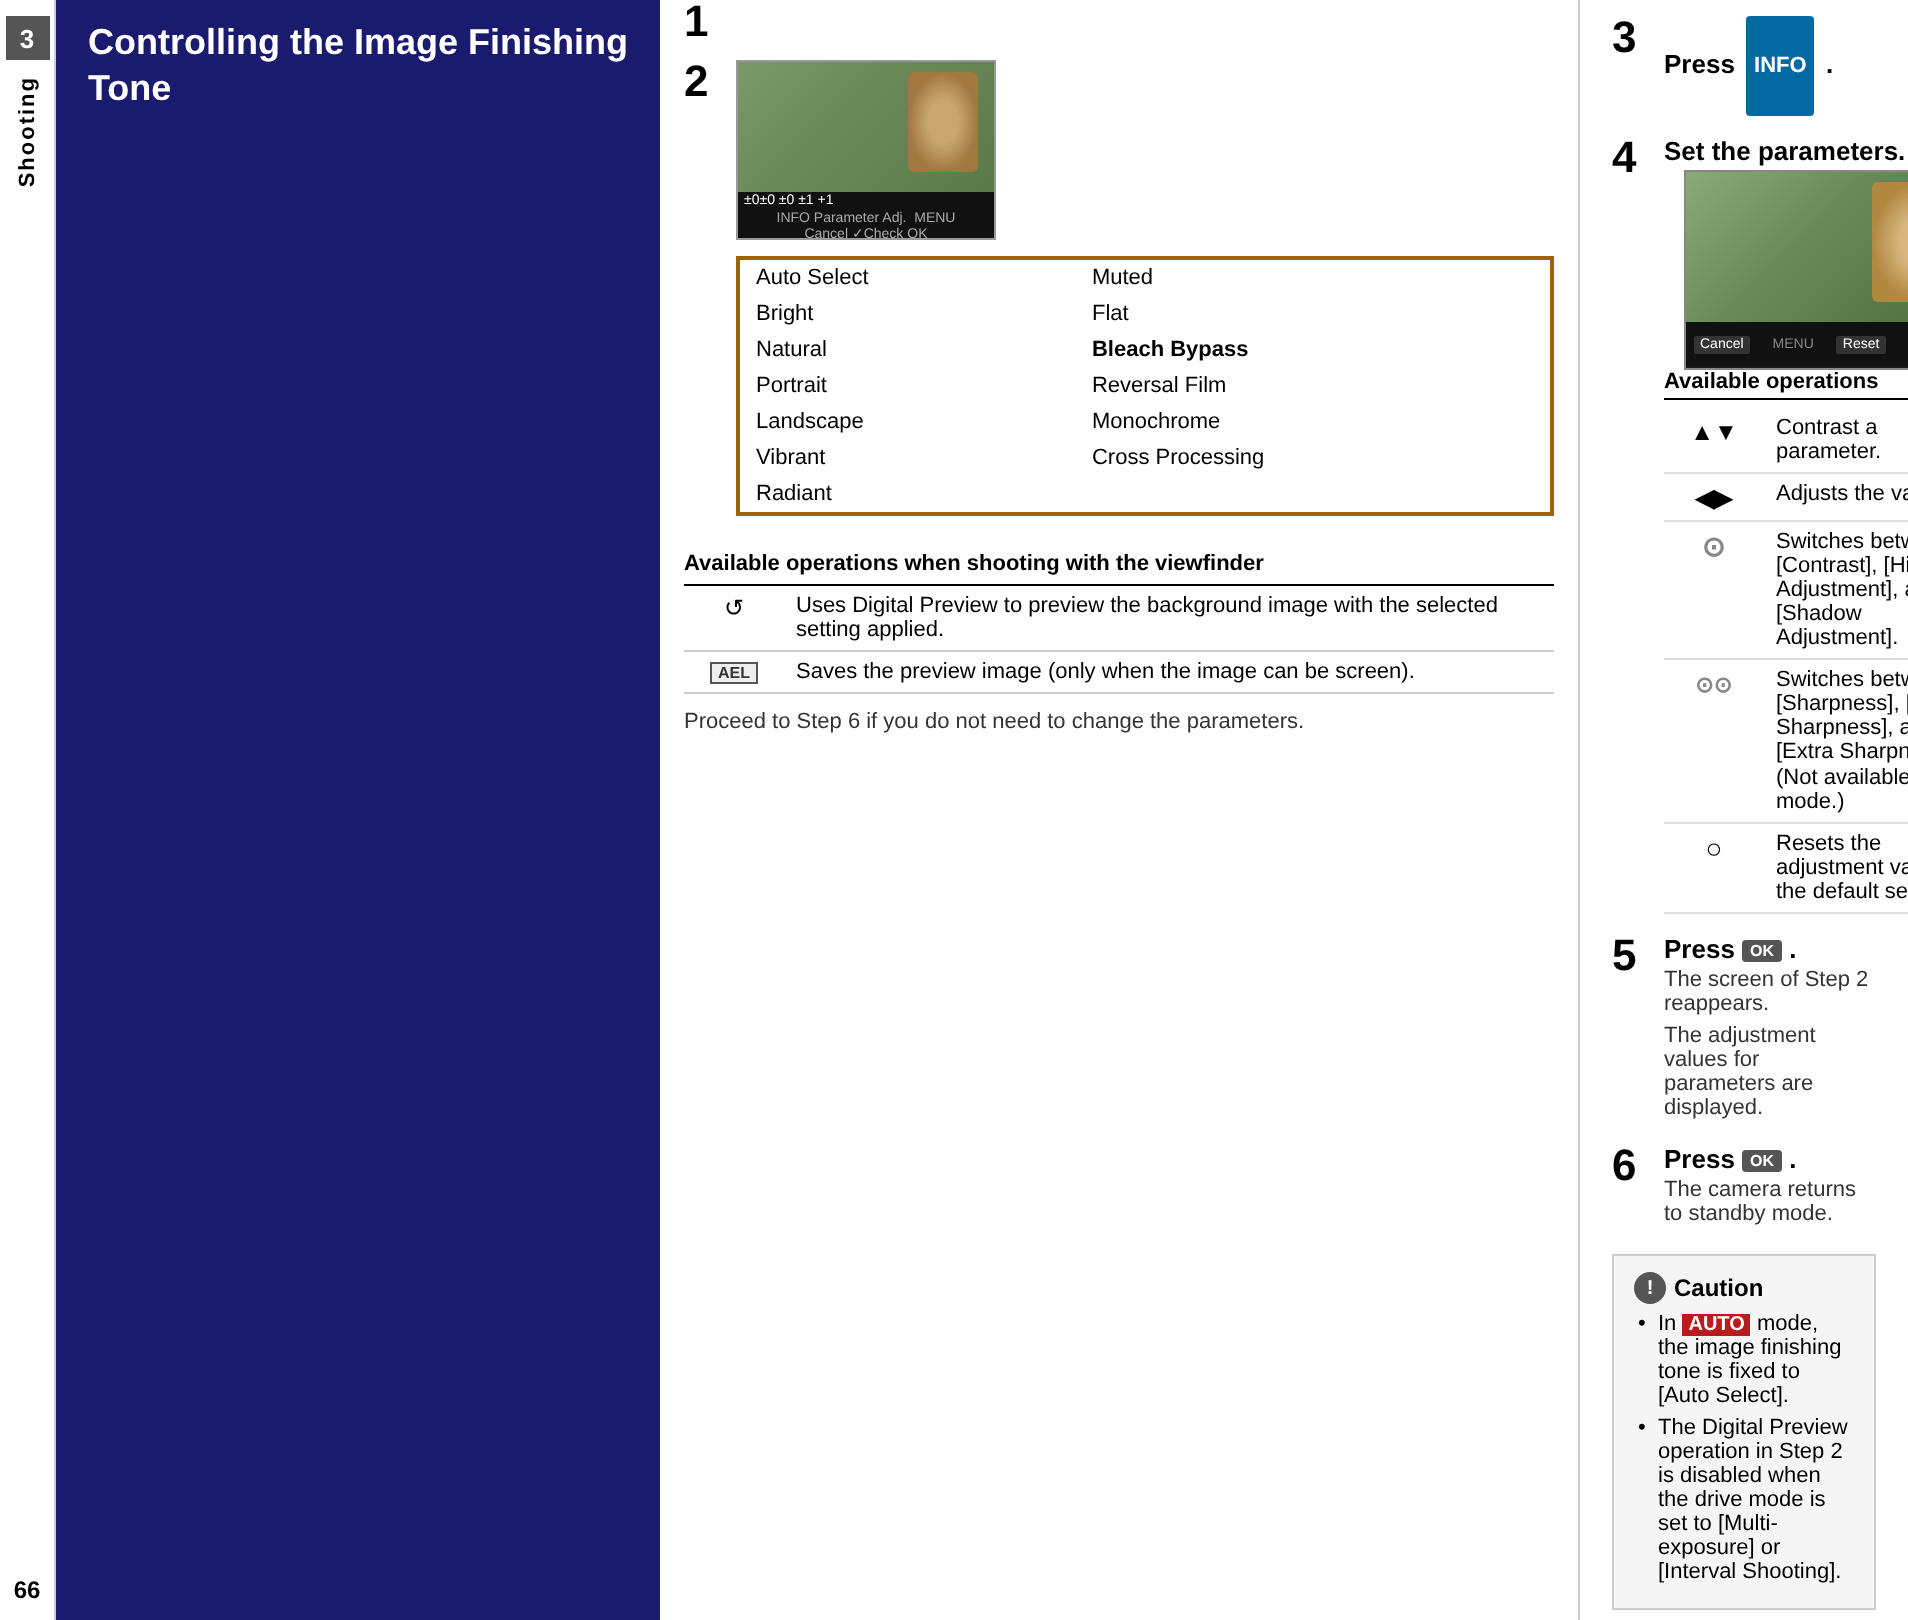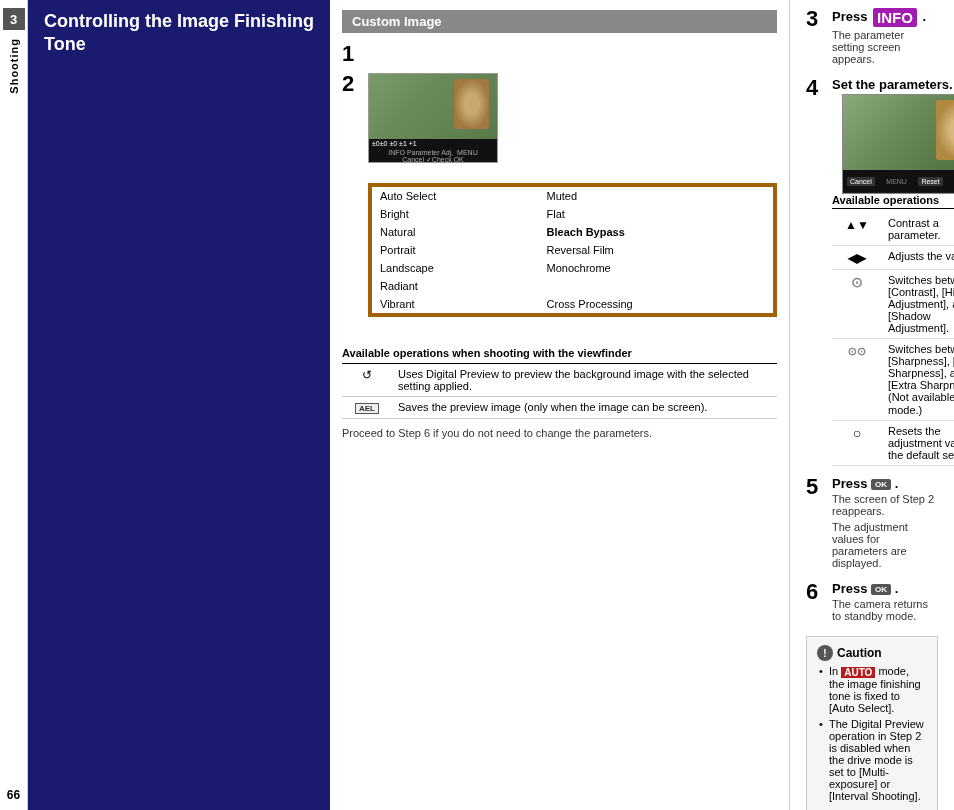--- a/index.html
+++ b/index.html
@@ -122,36 +122,36 @@
     }
     .step-desc {
       font-size: 11px;
       color: #333;
       margin-bottom: 4px;
     }
 
     
     .btn-badge {
       display: inline-block;
-      background: #a21caf;
-      color: #fff;
-      font-size: 15px;
-      font-weight: bold;
-      padding: 1px 4px;
+      background: #0369a1;
+      color: #fff;
+      font-size: 11px;
+      font-weight: bold;
+      padding: 19px 4px;
       border-radius: 2px;
       margin: 0 2px;
       vertical-align: middle;
     }
 
     
     .finish-table {
-      border: 4px solid #a16207;
+      border: 2px solid #a16207;
       width: 100%;
       border-collapse: collapse;
-      margin: 20px 0;
+      margin: 8px 0;
       font-size: 11px;
     }
     .finish-table td {
       padding: 3px 8px;
       vertical-align: top;
     }
 
     
     .step2-layout {
       display: flex;
@@ -442,21 +442,20 @@
 
   <div class="title-bar">
     <span>Controlling the Image Finishing</span><br>
     <span>Tone</span>
   </div>
 
   <div class="two-col">
 
     <div class="left-col">
 
-      <div class="section-header">Custom Image</div>
 
       <div class="step">
         <div class="step-number">1</div>
         <div class="step-content">
         </div>
       </div>
 
       <div class="step">
         <div class="step-number">2</div>
         <div class="step-content">
@@ -489,26 +488,26 @@
             </tr>
             <tr>
               <td>Portrait</td>
               <td>Reversal Film</td>
             </tr>
             <tr>
               <td>Landscape</td>
               <td>Monochrome</td>
             </tr>
             <tr>
+              <td>Vibrant</td>
+              <td>Cross Processing</td>
+            </tr>
+            <tr>
               <td>Radiant</td>
               <td></td>
-            </tr>
-            <tr>
-              <td>Vibrant</td>
-              <td>Cross Processing</td>
             </tr>
           </tbody>
             </table>
         </div>
       </div>
 
       <div class="viewfinder-ops">
         <div class="viewfinder-title">Available operations when shooting with the viewfinder</div>
         <table class="vf-table">
           <tbody>
@@ -535,21 +534,20 @@
     <div class="right-col">
 
       <div class="step">
         <div class="step-number">3</div>
         <div class="step-content">
           <div class="step-title">
             <span>Press</span>
             <span class="btn-badge">INFO</span>
             <span>.</span>
           </div>
-          <div class="step-desc">The parameter setting screen appears.</div>
         </div>
       </div>
 
       <div class="step">
         <div class="step-number">4</div>
         <div class="step-content">
           <div class="step-title">Set the parameters.</div>
 
           <div class="saturation-preview">
             <div class="sat-label">Saturation</div>

